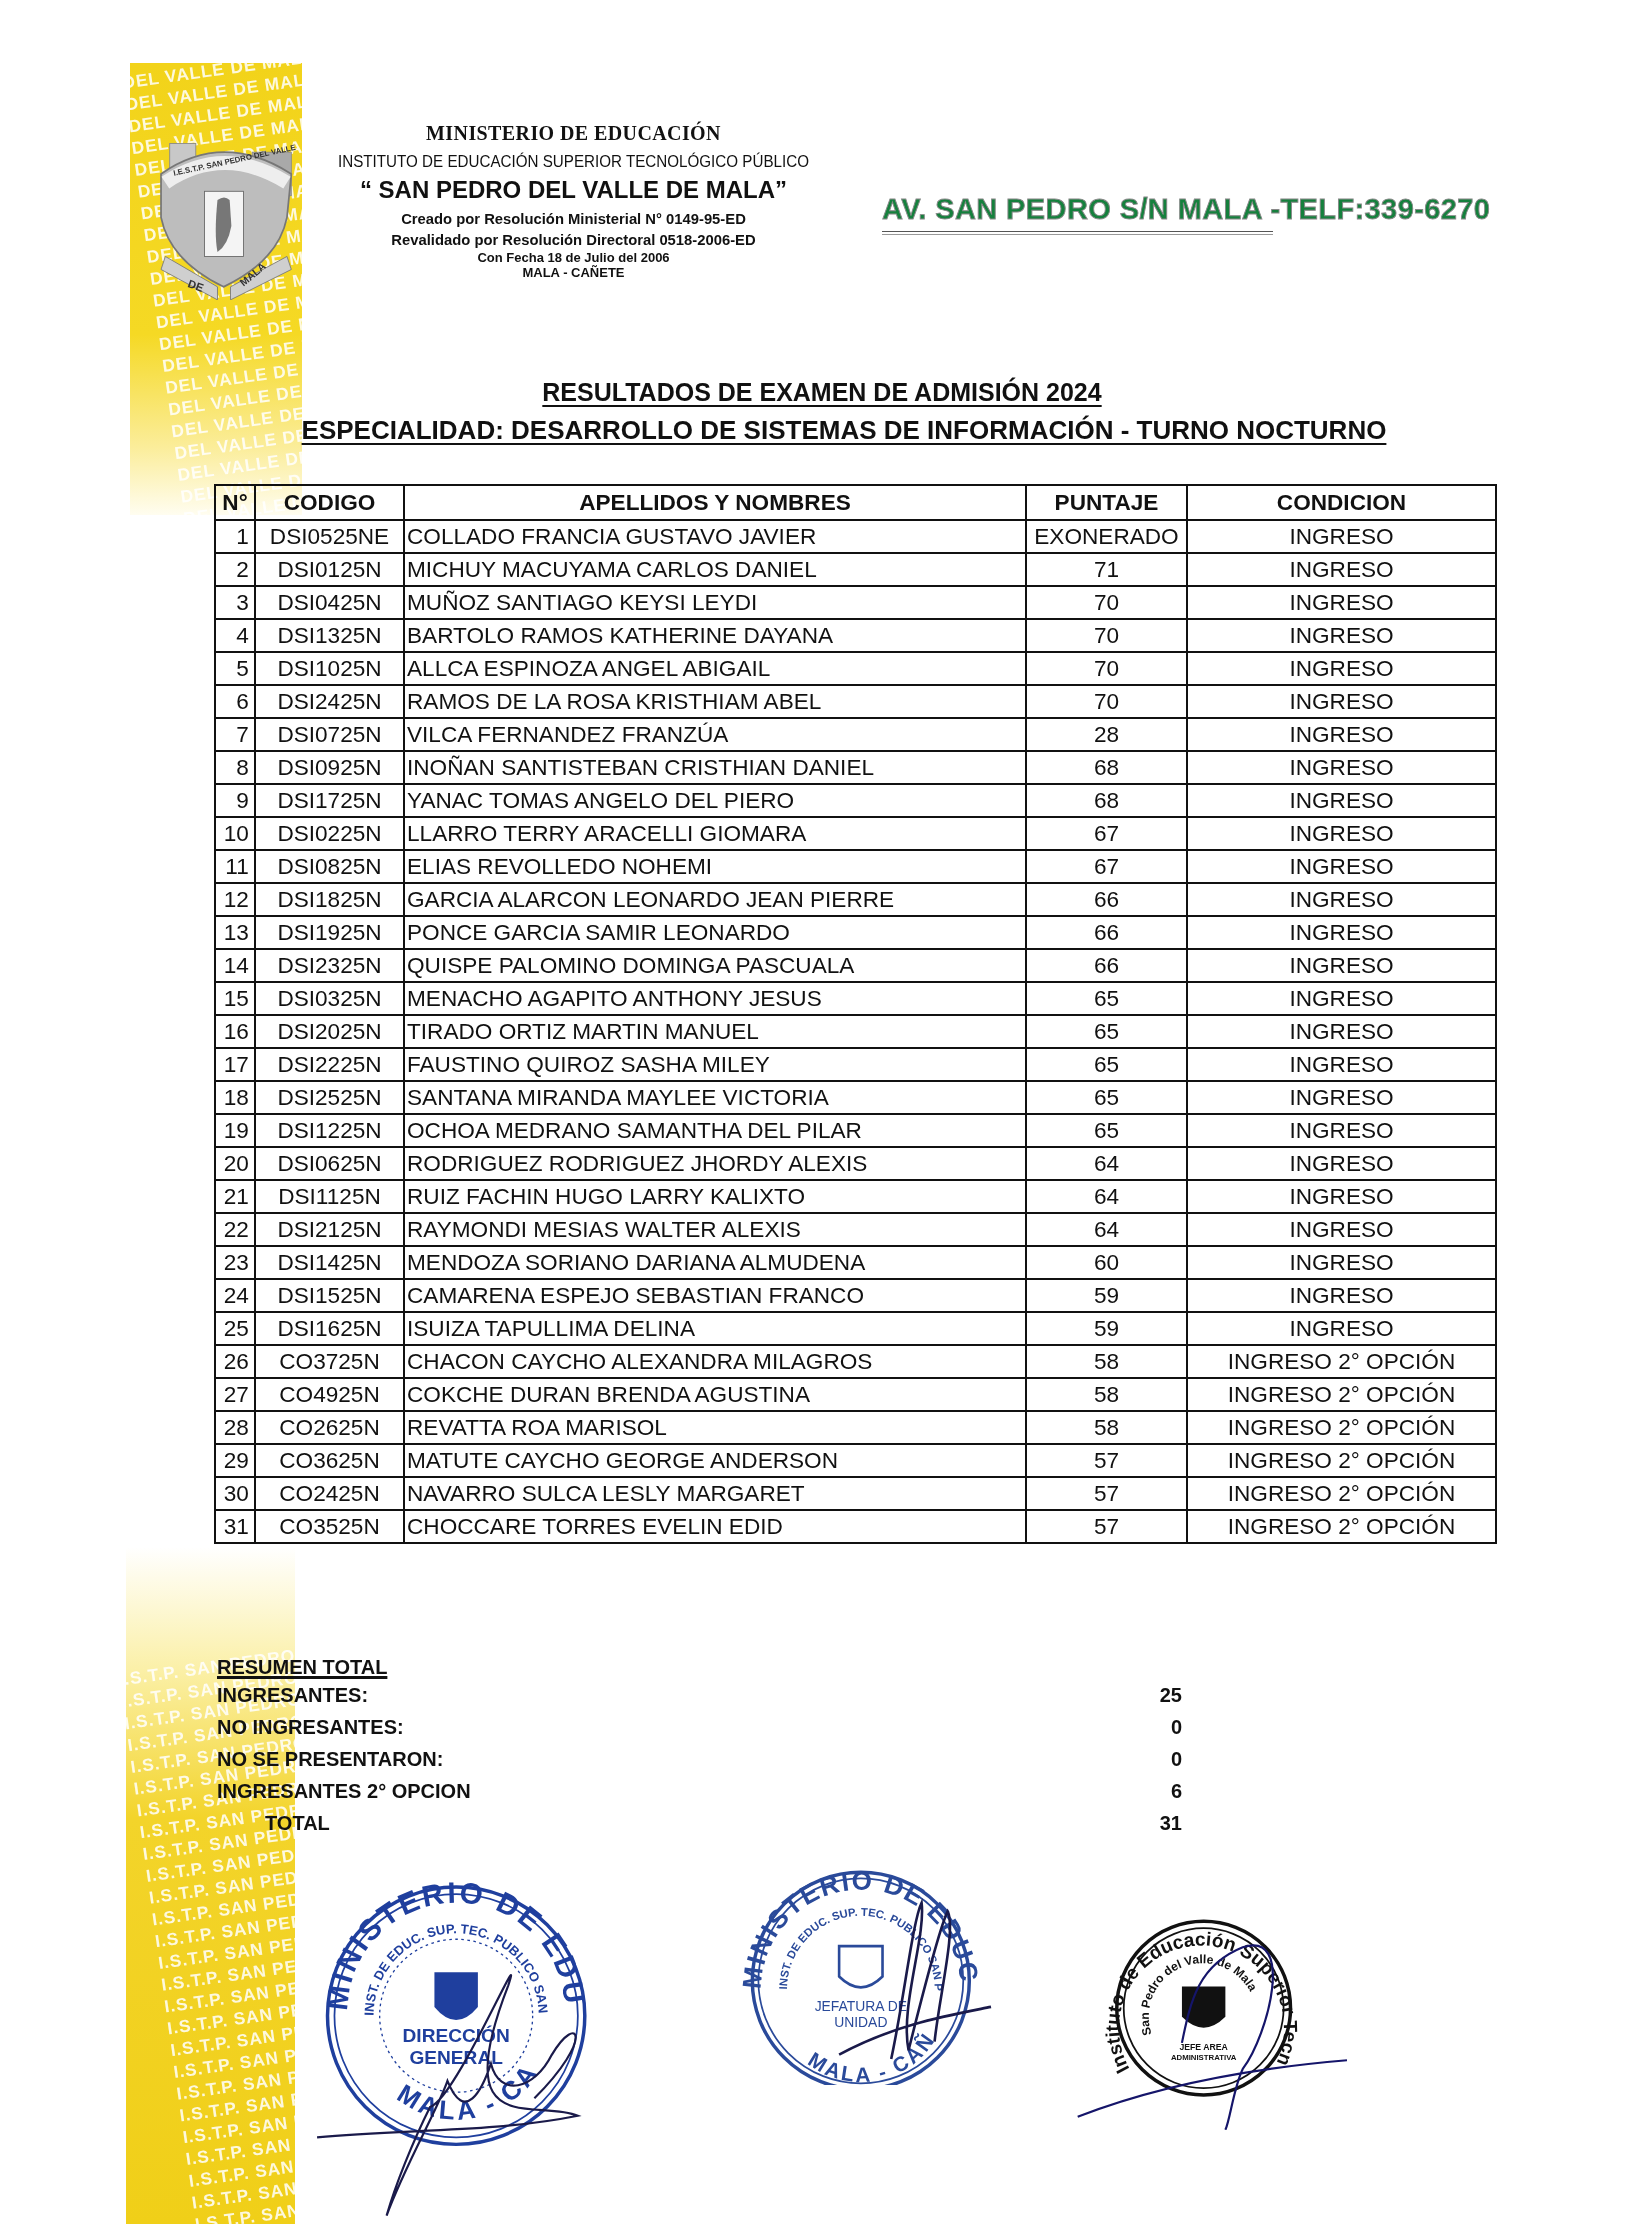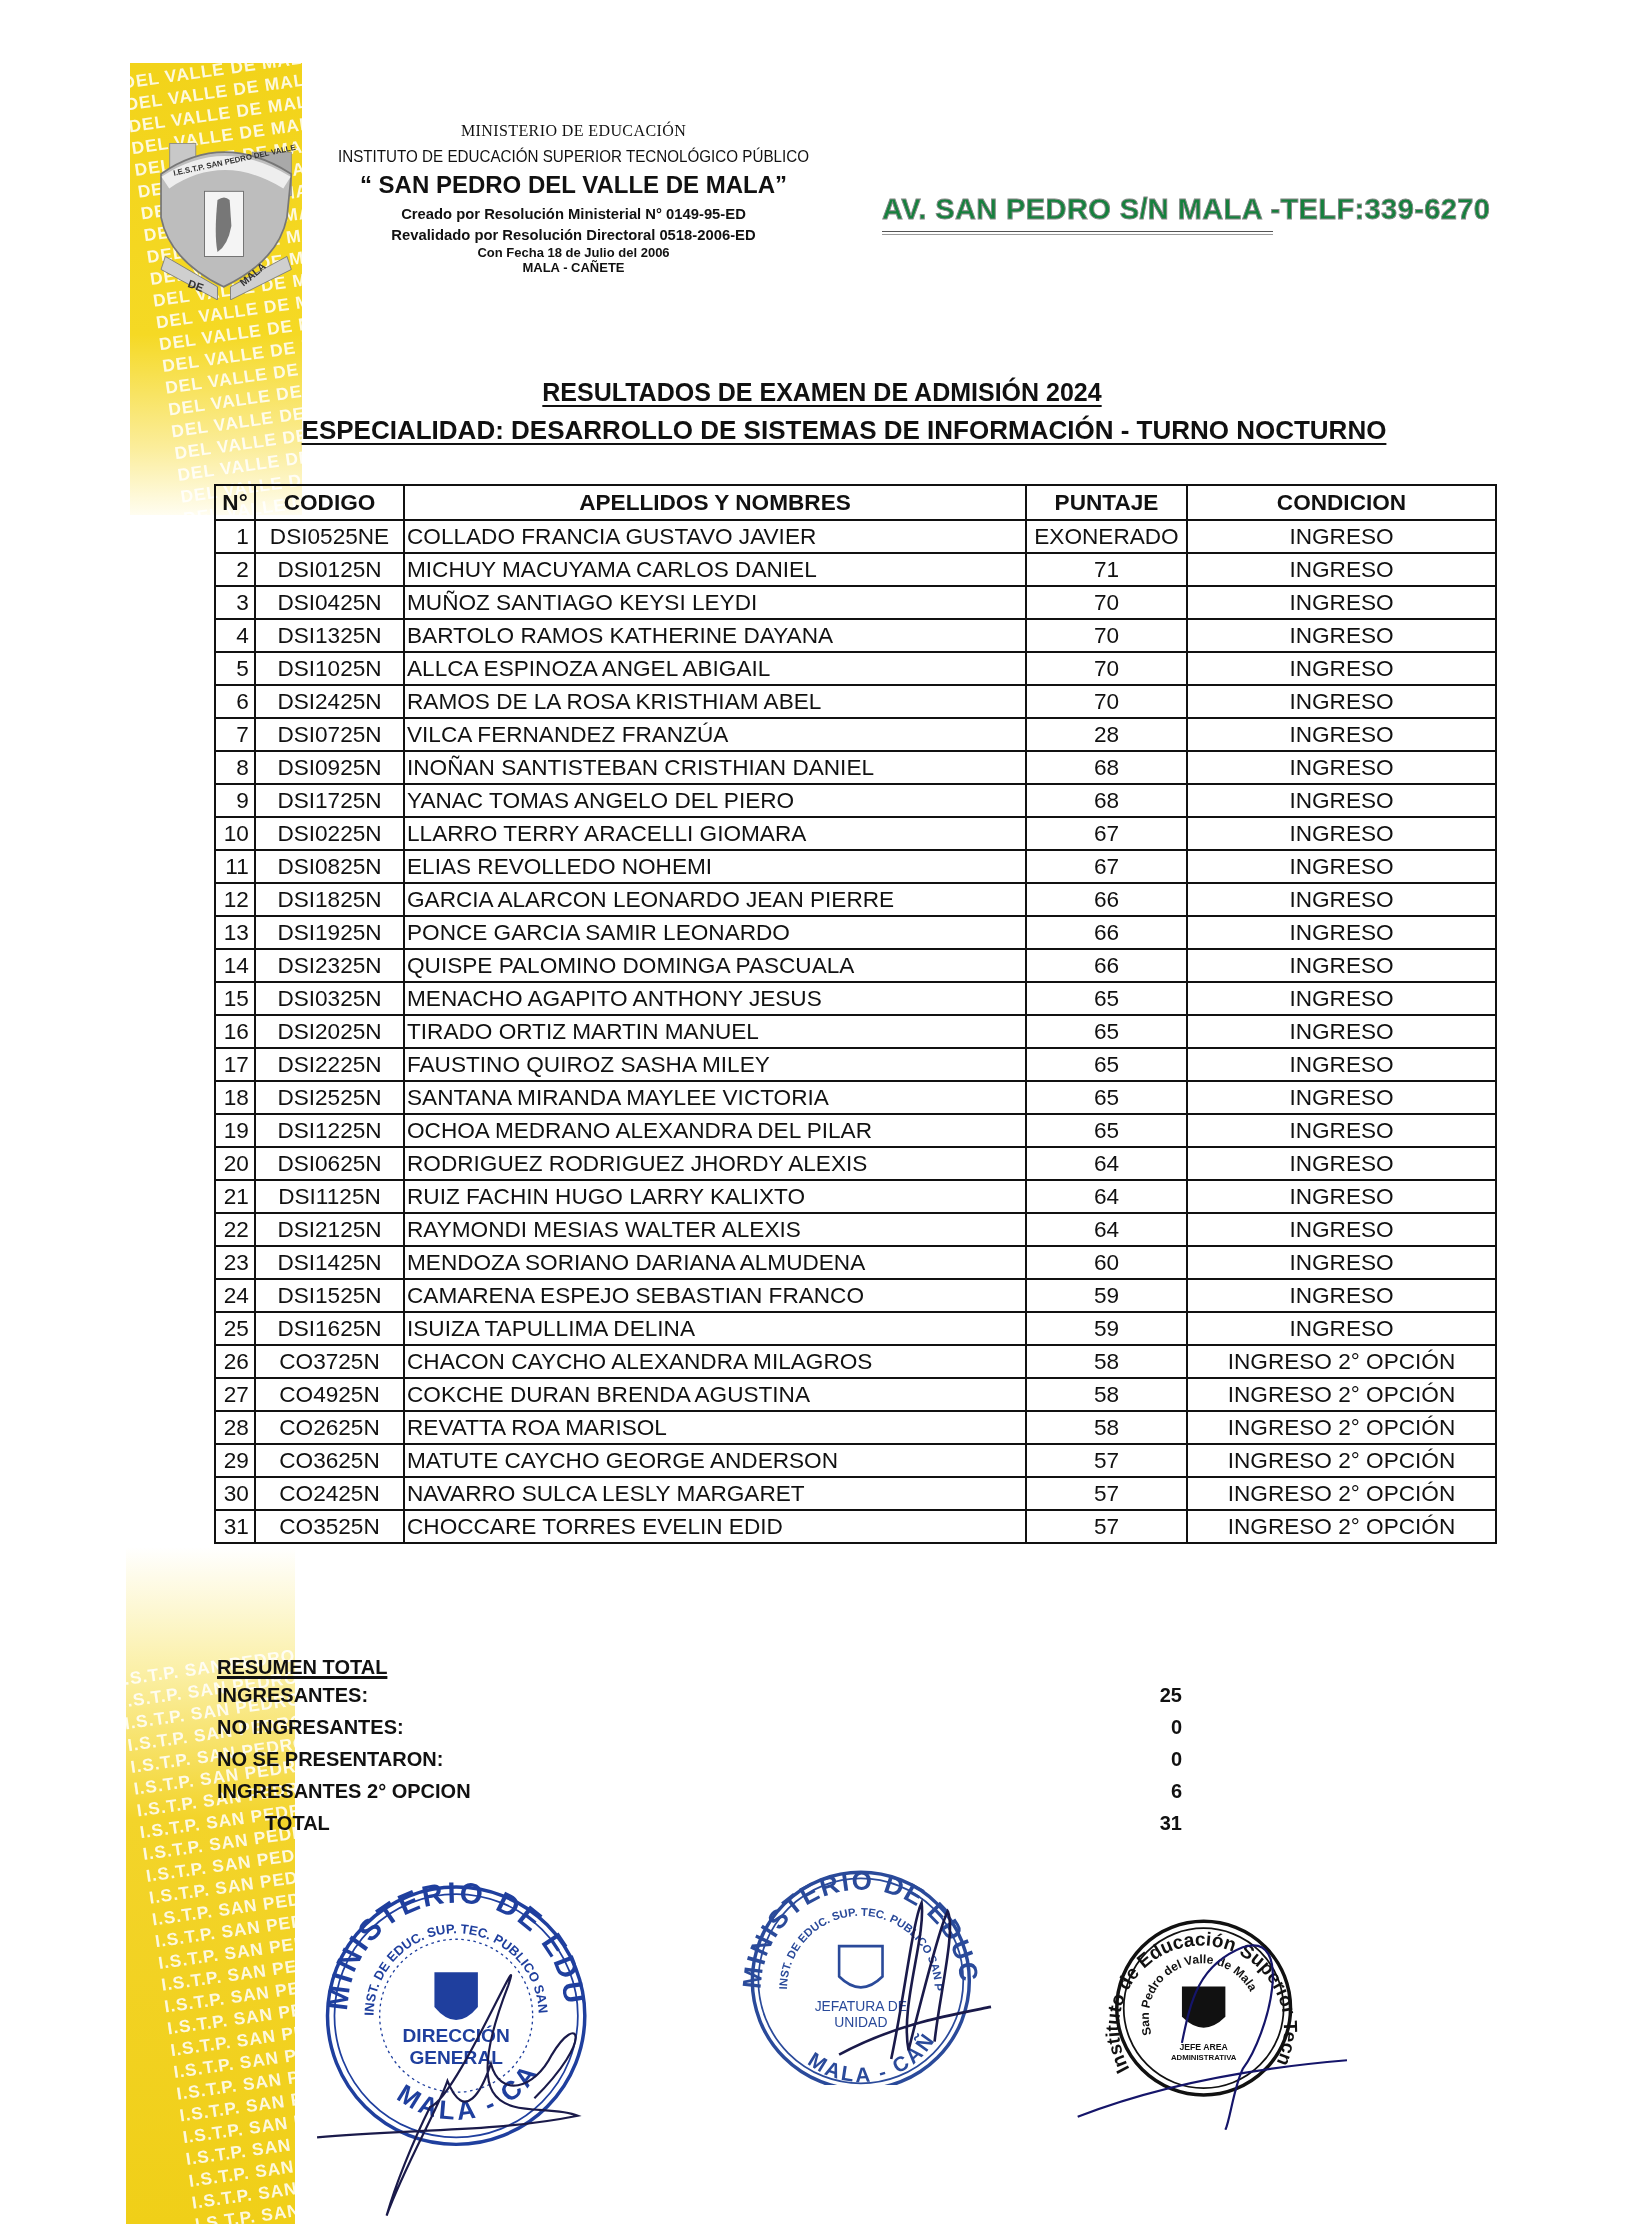--- a/index.html
+++ b/index.html
@@ -19,21 +19,21 @@
   }
   .strip-text {
     color: rgba(255,255,255,0.85); font-weight: bold; font-size: 17.4px; line-height: 22px;
     white-space: nowrap; transform: rotate(-8deg); transform-origin: left top; margin-left: -8.7px; margin-top: 8.7px;
     letter-spacing: 0.9px;
   }
   .logo {
     position: absolute; left: 148px; top: 113px; width: 152px; height: 187px;
   }
   .header { position: absolute; left: 313px; top: 122px; width: 521px; text-align: center; }
-  .h-ministry { font-family: "Liberation Serif", serif; font-weight: normal; font-size: 16px; letter-spacing: 0.4px; }
+  .h-ministry { font-family: "Liberation Serif", serif; font-weight: bold; font-size: 20px; letter-spacing: 0.4px; }
   .h-inst { font-size: 16.5px; margin-top: 7px; transform: scaleX(0.92); }
   .h-name { font-size: 24px; font-weight: bold; margin-top: 5.2px; }
   .h-small { font-size: 14.8px; font-weight: bold; margin-top: 3.5px; line-height: 17.4px; }
   .h-tiny { font-size: 13px; font-weight: bold; line-height: 15.6px; }
   .address {
     position: absolute; left: 882px; top: 193px; width: 521px;
     font-size: 29px; font-weight: bold; color: #15803d; letter-spacing: 0.4px;
     -webkit-text-stroke: 0.9px #888; white-space: nowrap;
   }
   .addr-line { position: absolute; left: 882px; top: 231px; width: 391px; border-top: 1.7px solid #555; border-bottom: 0.9px solid #999; height: 1.7px; }
@@ -288,21 +288,21 @@
       <tr>
         <td class="c-n">18</td>
         <td class="c-code">DSI2525N</td>
         <td class="c-name">SANTANA MIRANDA MAYLEE VICTORIA</td>
         <td class="c-score">65</td>
         <td class="c-cond">INGRESO</td>
       </tr>
       <tr>
         <td class="c-n">19</td>
         <td class="c-code">DSI1225N</td>
-        <td class="c-name">OCHOA MEDRANO ALEXANDRA DEL PILAR</td>
+        <td class="c-name">OCHOA MEDRANO SAMANTHA DEL PILAR</td>
         <td class="c-score">65</td>
         <td class="c-cond">INGRESO</td>
       </tr>
       <tr>
         <td class="c-n">20</td>
         <td class="c-code">DSI0625N</td>
         <td class="c-name">RODRIGUEZ RODRIGUEZ JHORDY ALEXIS</td>
         <td class="c-score">64</td>
         <td class="c-cond">INGRESO</td>
       </tr>

